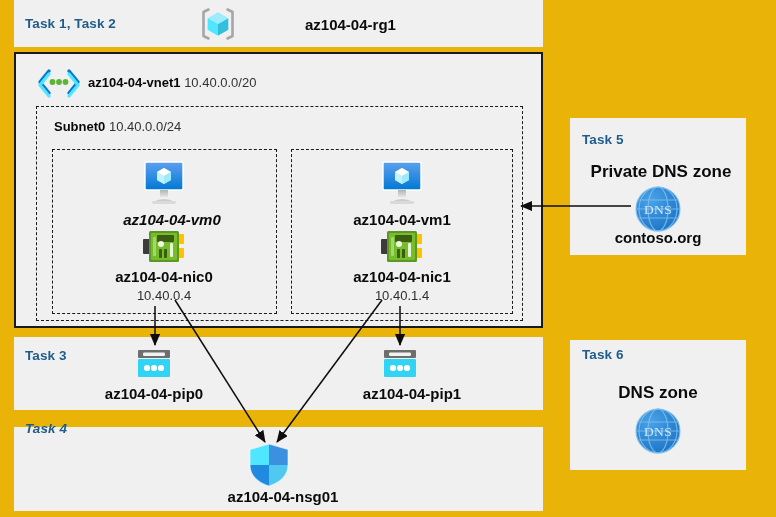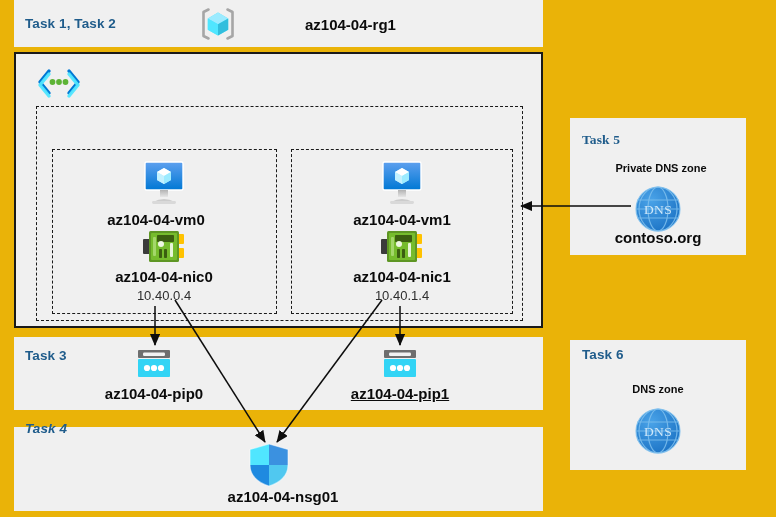--- a/index.html
+++ b/index.html
@@ -78,21 +78,21 @@
     font-weight: normal;
     font-size: 13px;
     color: #2e2e2e;
     transform: translateX(-50%);
   }
   .zone-title {
     position: absolute;
     white-space: nowrap;
     text-align: center;
     font-weight: bold;
-    font-size: 11px;
+    font-size: 17px;
     color: #0b0b0b;
     transform: translateX(-50%);
   }
 
   
   .icon {
     position: absolute;
     display: block;
   }
 
@@ -141,23 +141,29 @@
         <path d="M33 3 L42 14 L33 25" stroke="#0078d4"></path>
         <path d="M13 3 L4 14 L13 25" stroke="#50e6ff" transform="translate(0,3)" opacity="0.95"></path>
         <path d="M33 3 L42 14 L33 25" stroke="#50e6ff" transform="translate(0,3)" opacity="0.95"></path>
       </g>
       <circle cx="16.5" cy="14" r="2.9" fill="#5cb335"></circle>
       <circle cx="23" cy="14" r="2.9" fill="#5cb335"></circle>
       <circle cx="29.5" cy="14" r="2.9" fill="#5cb335"></circle>
     </svg>
   </span>
 
+  <div class="lbl" style="left:88px; top:75px;">
+    <b>az104-04-vnet1</b><span class="thin">&nbsp;</span><span class="thin">10.40.0.0/20</span>
+  </div>
 
   <div class="dashed" style="left:36px; top:106px; width:487px; height:215px;"></div>
 
+  <div class="lbl" style="left:54px; top:119px;">
+    <b>Subnet0</b><span class="thin">&nbsp;</span><span class="thin">10.40.0.0/24</span>
+  </div>
 
   <div class="dashed" style="left:52px; top:149px; width:225px; height:165px;"></div>
 
   <span class="icon" style="left:138px; top:160px;">
     <svg width="52" height="45" viewBox="0 0 52 45">
       <defs>
         <linearGradient id="vmgrad0" x1="0" y1="0" x2="0" y2="1">
           <stop offset="0%" stop-color="#5ea0ef"></stop>
           <stop offset="100%" stop-color="#0078d4"></stop>
         </linearGradient>
@@ -172,21 +178,21 @@
         <polygon points="0,-8.6 7.6,-4.3 0,0 -7.6,-4.3" fill="#ffffff"></polygon>
         <polygon points="0,0 7.6,-4.3 7.6,4.3 0,8.6" fill="#9cebff"></polygon>
         <polygon points="0,0 0,8.6 -7.6,4.3 -7.6,-4.3" fill="#c3f1ff"></polygon>
       </g>
       <rect x="22" y="30" width="8" height="7" fill="url(#vmstand0)"></rect>
       <path d="M15 42 Q26 36 37 42 Z" fill="#cccccc"></path>
       <rect x="14" y="41" width="24" height="3" rx="1.4" fill="#d9d9d9"></rect>
     </svg>
   </span>
 
-  <div class="res-name" style="left:156px; top:211px;">az104-04-vm0</div>
+  <div class="res-name" style="left:172px; top:211px;font-style:italic;">az104-04-vm0</div>
 
   <span class="icon" style="left:142px; top:229px;">
     <svg width="44" height="36" viewBox="0 0 44 36">
       <rect x="1" y="10" width="7" height="15" rx="1" fill="#3b3b3b"></rect>
       <rect x="35" y="5" width="7" height="10" rx="1" fill="#ffc200"></rect>
       <rect x="35" y="19" width="7" height="10" rx="1" fill="#ffc200"></rect>
       <rect x="7" y="2" width="30" height="31" rx="1.5" fill="#5e9624"></rect>
       <rect x="9" y="4" width="26" height="27" rx="1" fill="#76bc2d"></rect>
       <rect x="15" y="6" width="17" height="7" rx="0.8" fill="#3b5e10"></rect>
       <rect x="11" y="8" width="3" height="19" rx="1" fill="#a4d76a"></rect>
@@ -270,21 +276,21 @@
     <svg width="40" height="34" viewBox="0 0 40 34">
       <rect x="4" y="2" width="32" height="8" rx="1" fill="#6e6e6e"></rect>
       <rect x="9" y="4.5" width="22" height="3.4" rx="1.2" fill="#f2f2f2"></rect>
       <rect x="4" y="11" width="32" height="18" rx="1" fill="#32d4f5"></rect>
       <circle cx="13" cy="20" r="3.1" fill="#ffffff"></circle>
       <circle cx="20" cy="20" r="3.1" fill="#ffffff"></circle>
       <circle cx="27" cy="20" r="3.1" fill="#ffffff"></circle>
     </svg>
   </span>
 
-  <div class="res-name" style="left:400px; top:385px;text-decoration:underline;">az104-04-pip1</div>
+  <div class="res-name" style="left:412px; top:385px;">az104-04-pip1</div>
 
   <div class="panel" style="left:14px; top:427px; width:529px; height:84px;"></div>
 
   <div class="task-label" style="left:25px; top:421px;font-style:italic;">Task 4</div>
 
   <span class="icon" style="left:248px; top:443px;">
     <svg width="42" height="44" viewBox="0 0 42 44">
       <defs>
         <clipPath id="shieldclip">
           <path d="M21 1 L40 6.5 L40 22 C40 33 31.5 40 21 43 C10.5 40 2 33 2 22 L2 6.5 Z"></path>
@@ -297,21 +303,21 @@
         <rect x="21" y="22" width="21" height="22" fill="#50c8f0"></rect>
       </g>
       <path d="M21 1 L40 6.5 L40 22 C40 33 31.5 40 21 43 C10.5 40 2 33 2 22 L2 6.5 Z" fill="none" stroke="#ffffff" stroke-width="1.1" opacity="0.5"></path>
     </svg>
   </span>
 
   <div class="res-name" style="left:283px; top:488px;">az104-04-nsg01</div>
 
   <div class="panel" style="left:570px; top:118px; width:176px; height:137px;"></div>
 
-  <div class="task-label" style="left:582px; top:132px;font-family:Liberation Serif, serif;">Task 5</div>
+  <div class="task-label" style="left:582px; top:132px;">Task 5</div>
 
   <div class="zone-title" style="left:661px; top:162px;">Private DNS zone</div>
 
   <span class="icon" style="left:633px; top:184px;">
     <svg width="50" height="50" viewBox="0 0 50 50">
       <defs>
         <radialGradient id="dnsg1" cx="35%" cy="30%" r="78%">
           <stop offset="0%" stop-color="#4aa3e8"></stop>
           <stop offset="100%" stop-color="#1b72c4"></stop>
         </radialGradient>

